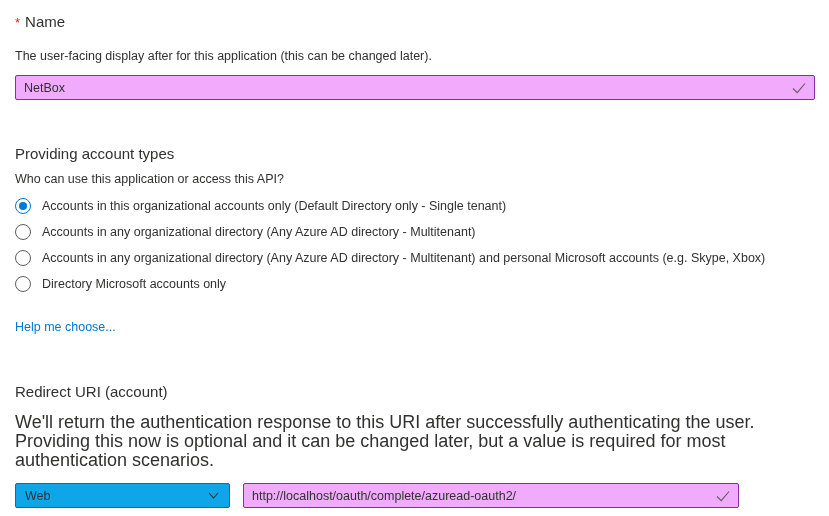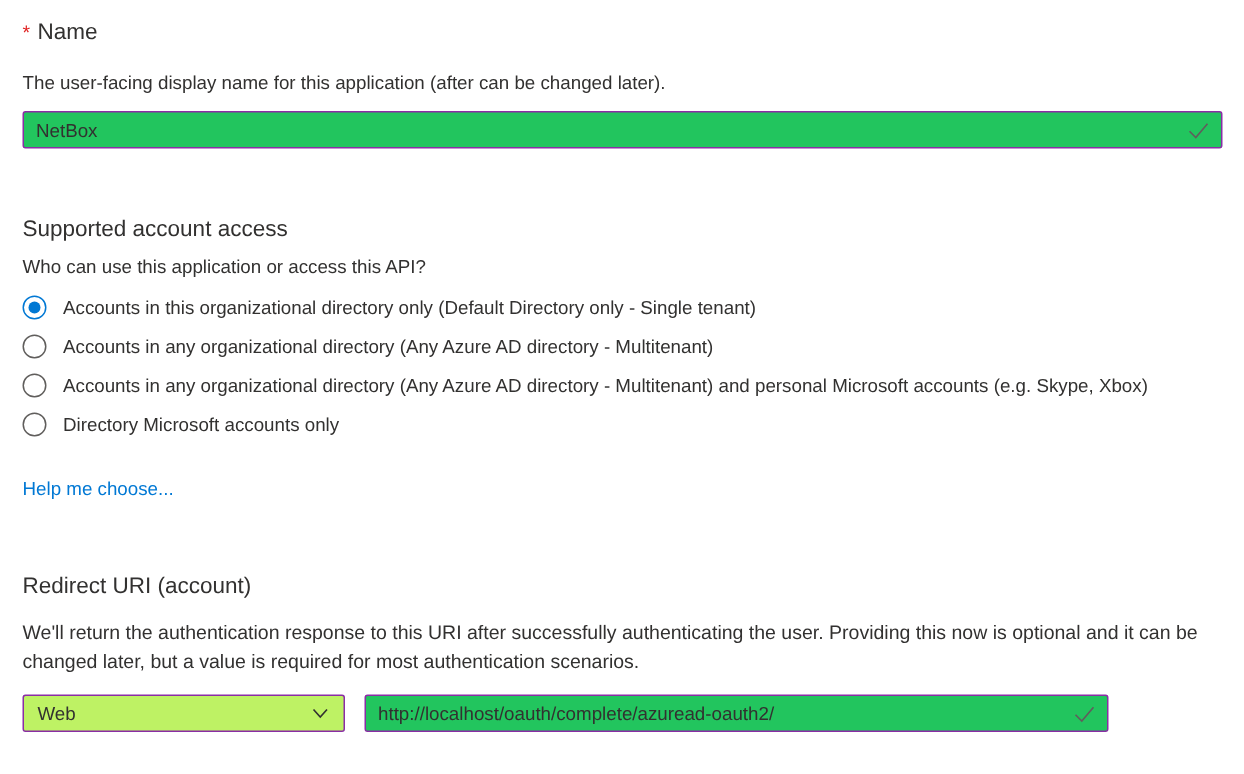--- a/index.html
+++ b/index.html
@@ -29,21 +29,21 @@
     font-size: 12.5px;
     line-height: 18px;
     color: #323130;
   }
   .field {
     margin-top: 10px;
     height: 25px;
     box-sizing: border-box;
     border: 1px solid #8a2da5;
     border-radius: 2px;
-    background: #22c55e;
+    background: #f0abfc;
     display: flex;
     align-items: center;
     position: relative;
   }
   .field-wide { width: 800px; }
   .field input {
     flex: 1;
     min-width: 0;
     height: 100%;
     border: 0;
@@ -103,38 +103,38 @@
     margin-top: 26px;
     font-size: 12.5px;
     line-height: 18px;
     color: #0078d4;
     text-decoration: none;
     cursor: pointer;
   }
   .sec3-heading { margin-top: 46px; }
   .para {
     margin-top: 11px;
-    font-size: 13px;
+    font-size: 18px;
     line-height: 19px;
     max-width: 801px;
     color: #323130;
   }
   .bottom-row {
     margin-top: 13px;
     display: flex;
     align-items: flex-start;
   }
   .bottom-row .field { margin-top: 0; }
   .platform-select {
     width: 215px;
     height: 25px;
     box-sizing: border-box;
     border: 1px solid #8a2da5;
     border-radius: 2px;
-    background: #bef264;
+    background: #0ea5e9;
     display: flex;
     align-items: center;
     justify-content: space-between;
     padding: 0 9px;
     font-size: 12.5px;
     color: #323130;
     cursor: pointer;
     margin-right: 13px;
     flex: none;
   }
@@ -143,39 +143,39 @@
 </style>
 </head>
 <body>
 
 <div class="page">
 
   <div>
     <div class="heading">
       <span class="required">*</span><span>Name</span>
     </div>
-    <div class="desc">The user-facing display name for this application (after can be changed later).</div>
+    <div class="desc">The user-facing display after for this application (this can be changed later).</div>
     <div class="field field-wide">
       <input type="text" value="NetBox" style="">
       <span class="check">
         <svg width="16" height="16" viewBox="0 0 16 16" fill="none">
           <path d="M2 8.5 L6.2 12.7 L14 3.5" stroke="#605e5c" stroke-width="1.1" fill="none"></path>
         </svg>
       </span>
     </div>
   </div>
 
   <div>
-    <div class="heading sec2-heading">Supported account access</div>
+    <div class="heading sec2-heading">Providing account types</div>
     <div class="question">Who can use this application or access this API?</div>
 
     <div>
       <div class="radio-row">
         <span class="radio-circle selected"></span>
-        <span class="radio-label">Accounts in this organizational directory only (Default Directory only - Single tenant)</span>
+        <span class="radio-label">Accounts in this organizational accounts only (Default Directory only - Single tenant)</span>
       </div>
       <div class="radio-row">
         <span class="radio-circle"></span>
         <span class="radio-label">Accounts in any organizational directory (Any Azure AD directory - Multitenant)</span>
       </div>
       <div class="radio-row">
         <span class="radio-circle"></span>
         <span class="radio-label">Accounts in any organizational directory (Any Azure AD directory - Multitenant) and personal Microsoft accounts (e.g. Skype, Xbox)</span>
       </div>
       <div class="radio-row">

